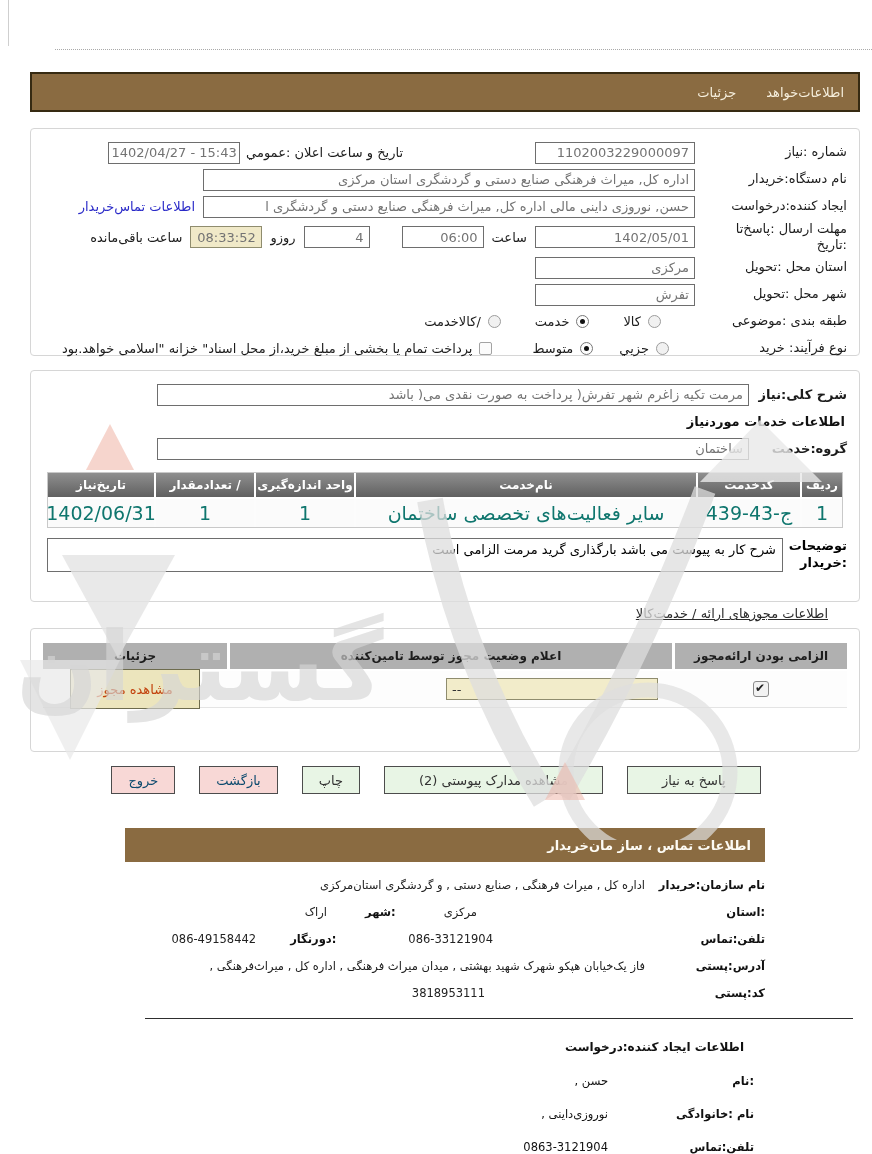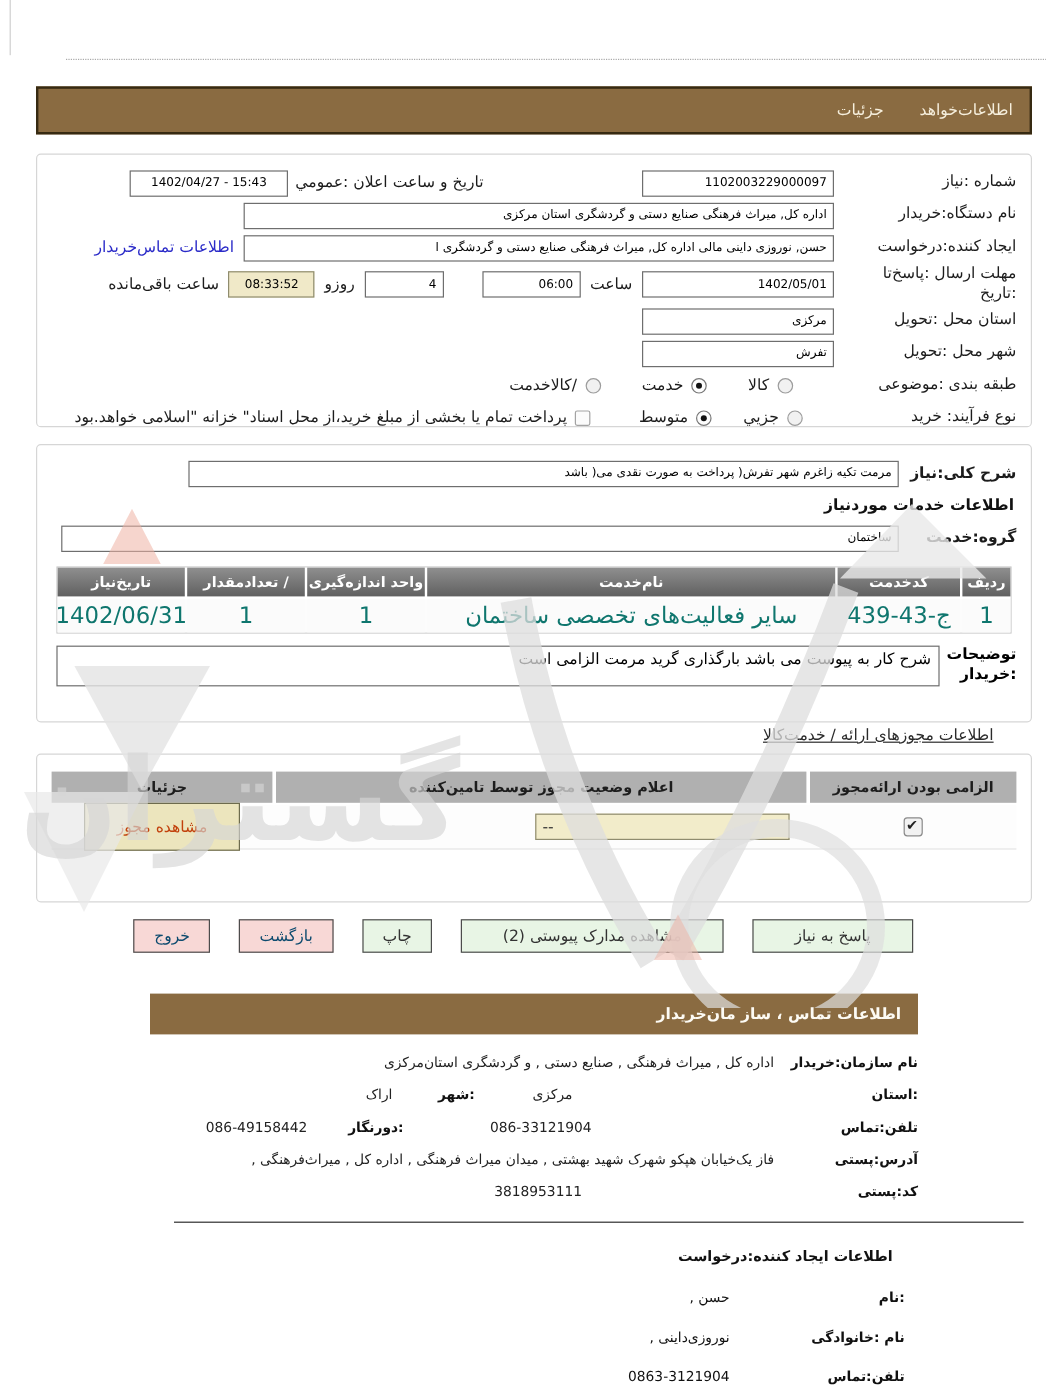--- a/index.html
+++ b/index.html
@@ -16,21 +16,21 @@
             align-items:center; padding:0 14px; gap:30px; }
   .tab { color:#f6efdd; font-size:13px; cursor:default; }
 
   .box { position:absolute; left:30px; width:830px; background:#fff; border:1px solid #d6d6d6; border-radius:4px; padding:10px 12px; }
   .box1 { top:128px; height:228px; }
   .box2 { top:370px; height:232px; }
   .box3 { top:628px; height:124px; }
 
   .frow { display:flex; align-items:center; min-height:27px; font-size:13px; color:#1c1c1c; }
   .flabel { width:152px; flex:0 0 152px; line-height:1.25; }
-  .inp { background:#fff; border:1px solid #6e6e6e; height:22px; font-size:10px; color:#000000;
+  .inp { background:#fff; border:1px solid #6e6e6e; height:22px; font-size:13px; color:#737373;
          display:flex; align-items:center; padding:0 5px; overflow:hidden; white-space:nowrap; }
   .inp.ltr { direction:ltr; justify-content:flex-end; }
   .beige { background:#f0e9c8; border:1px solid #8f8c6e; }
   .link { color:#2a2ac8; font-size:13px; margin-right:8px; cursor:pointer; }
 
   .radio { width:13px; height:13px; border-radius:50%; border:1px solid #9c9c9c; background:#f1f1f1; display:inline-block; position:relative; flex:0 0 13px; }
   .radio.on { background:#fdfdfd; border-color:#777; }
   .radio.on::after { content:""; position:absolute; left:3px; top:3px; width:5px; height:5px; border-radius:50%; background:#111; }
   .chk { width:13px; height:13px; border:1px solid #a3a3a3; border-radius:2px; background:#fbfbfb; display:inline-block; flex:0 0 13px; }
   .opt { display:flex; align-items:center; gap:7px; }
@@ -181,21 +181,21 @@
   </div>
 
   <div class="box box2">
     <div class="frow">
       <span class="bold" style="flex:0 0 98px">شرح کلی:نیاز</span>
       <div class="inp" style="width:592px">مرمت تکیه زاغرم شهر تفرش( پرداخت به صورت نقدی می( باشد</div>
     </div>
     <div class="sec-head">اطلاعات خدمات موردنیاز</div>
     <div class="frow">
       <span class="bold" style="flex:0 0 98px">گروه:خدمت</span>
-      <div class="inp" style="width:698px">ساختمان</div>
+      <div class="inp" style="width:592px">ساختمان</div>
     </div>
     <div class="t1">
       <div class="hrow">
         <div class="hcell c-row">ردیف</div>
         <div class="hcell c-code">کدخدمت</div>
         <div class="hcell c-name">نام‌خدمت</div>
         <div class="hcell c-unit">واحد اندازه‌گیری</div>
         <div class="hcell c-qty">/ تعدادمقدار</div>
         <div class="hcell c-date">تاریخ‌نیاز</div>
       </div>

